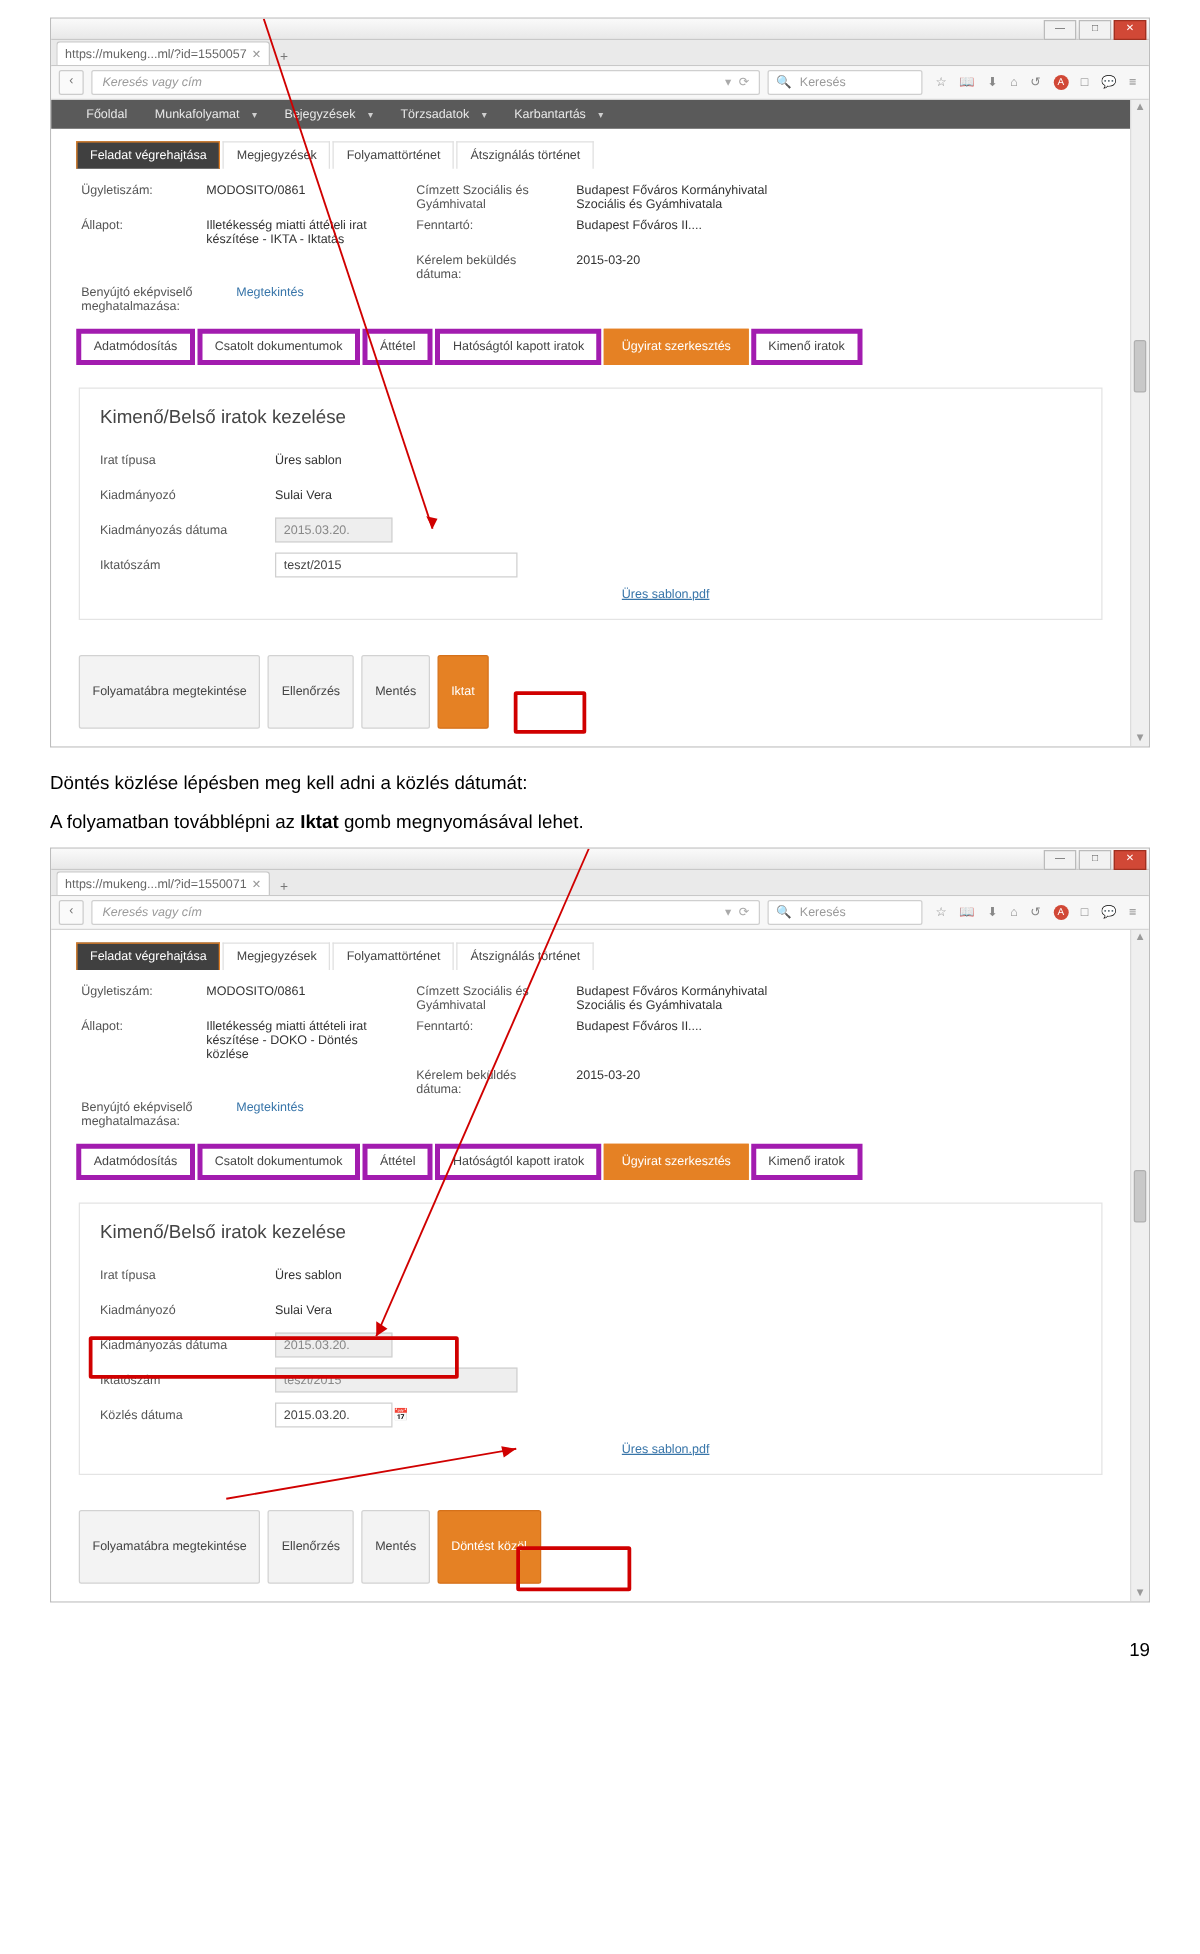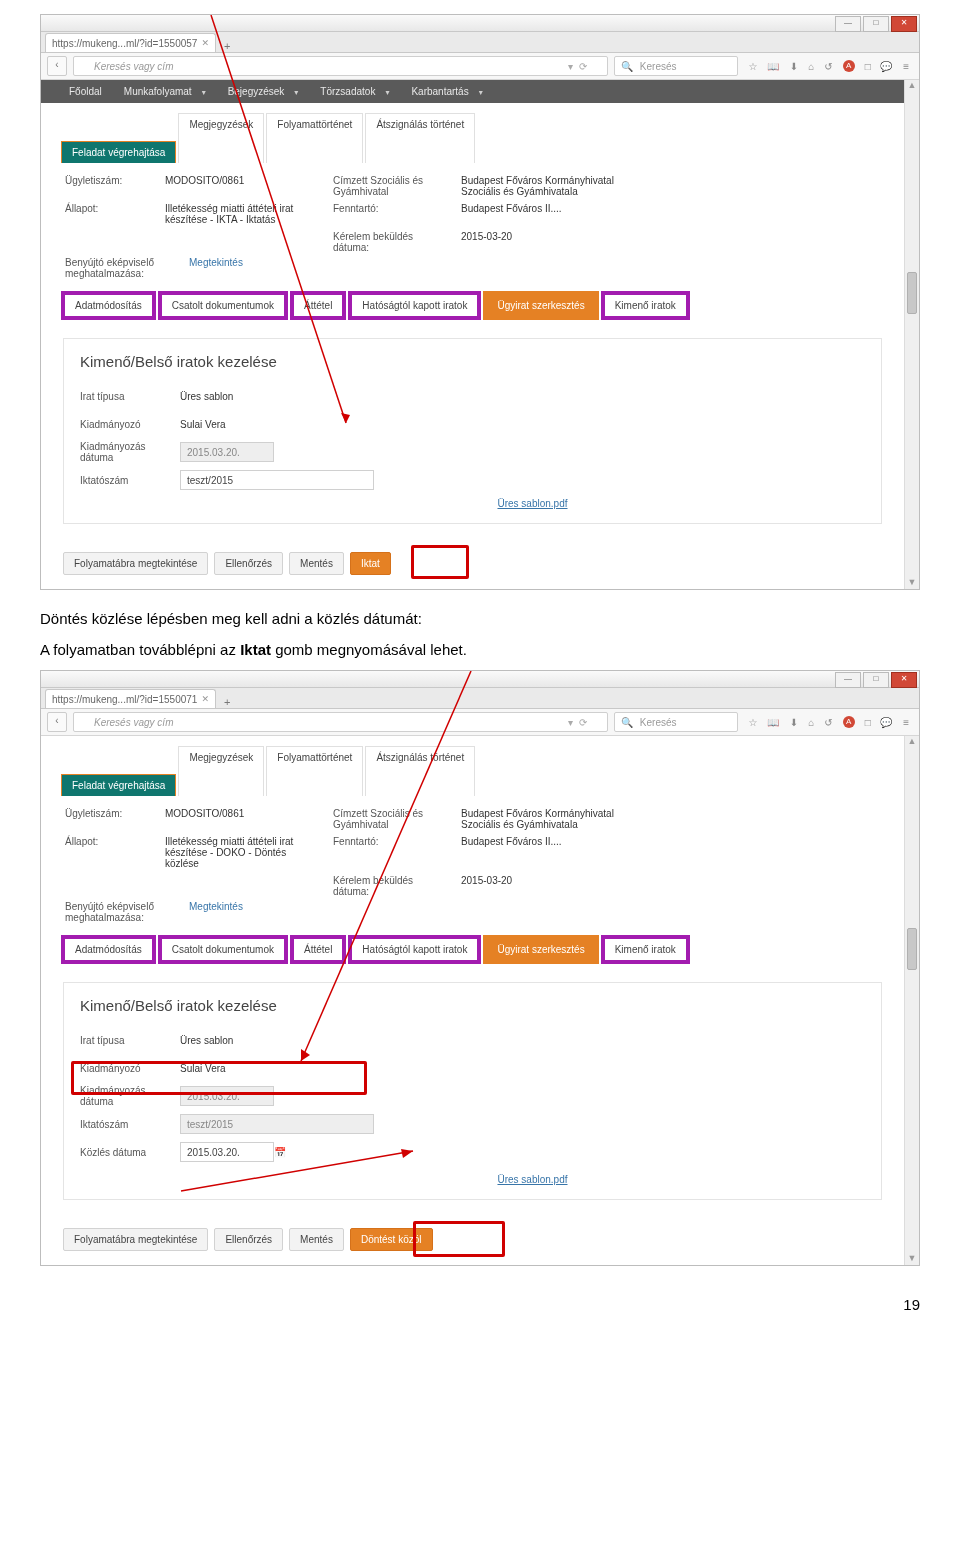--- a/index.html
+++ b/index.html
@@ -15,21 +15,21 @@
 
   
   .tabstrip{height:20px;background:#eaeaea;display:flex;align-items:flex-end;gap:2px;padding-left:4px;border-bottom:1px solid #c8c8c8;}
   .ftab{height:18px;padding:0 6px;border:1px solid #c8c8c8;border-bottom:none;background:#fff;border-radius:3px 3px 0 0;display:flex;align-items:center;gap:4px;color:#666;}
   .ftab .x{font-size:9px;color:#999;}
   .plus{font-size:11px;color:#777;padding:0 6px;}
 
   
   .addr{display:flex;align-items:center;gap:6px;padding:3px 6px;background:#f7f7f7;border-bottom:1px solid #d6d6d6;}
   .navbtn{width:18px;height:18px;border:1px solid #ccc;border-radius:2px;background:#fafafa;text-align:center;line-height:16px;color:#777;}
-  .urlbar{flex:1;display:flex;align-items:center;height:18px;border:1px solid #cfcfcf;border-radius:2px;background:#fff;padding:0 20px;color:#9a9a9a;font-style:italic;}
+  .urlbar{flex:1;display:flex;align-items:center;height:18px;border:1px solid #cfcfcf;border-radius:2px;background:#fff;padding:0 8px;color:#9a9a9a;font-style:italic;}
   .urlbar .sep{margin-left:auto;display:flex;gap:6px;color:#aaa;font-style:normal;}
   .searchbar{width:110px;height:18px;border:1px solid #cfcfcf;border-radius:2px;background:#fff;display:flex;align-items:center;padding:0 6px;color:#9a9a9a;gap:6px;}
   .tbicons{display:flex;gap:10px;padding:0 4px;align-items:center;color:#888;}
   .tbicons .adblock{width:12px;height:12px;border-radius:50%;background:#d14836;color:#fff;font-size:8px;text-align:center;line-height:12px;}
 
   
   .viewport{display:flex;}
   .content{flex:1;min-height:440px;background:#fff;}
   .scrollbar{width:14px;background:#efefef;border-left:1px solid #dcdcdc;display:flex;flex-direction:column;align-items:center;}
   .scrollbar .arrow{height:12px;font-size:9px;color:#999;}
@@ -37,49 +37,49 @@
   .scrollbar .thumb{position:absolute;left:2px;right:2px;top:180px;height:40px;background:#c8c8c8;border:1px solid #b0b0b0;border-radius:2px;}
 
   
   .appnav{background:#5a5a5a;color:#e8e8e8;padding:4px 20px;display:flex;gap:6px;font-size:10px;}
   .appnav span{padding:2px 4px;}
   .appnav .caret{font-size:8px;color:#cfcfcf;margin-left:2px;}
 
   
   .maintabs{display:flex;gap:2px;padding:10px 20px 0;}
   .mtab{padding:5px 10px;border:1px solid #e0e0e0;background:#fff;color:#444;font-size:10px;border-bottom:none;}
-  .mtab.active{background:#0f766e;border-color:#e58124;color:#fff;margin-top:28px;}
+  .mtab.active{background:#404040;border-color:#e58124;color:#fff;}
 
   
   .details{display:grid;grid-template-columns:82px 150px 110px 180px;gap:6px 18px;padding:12px 24px 4px;font-size:10px;color:#333;}
   .details .lbl{color:#555;}
   .details .val{color:#333;}
 
   .repview{padding:0 24px 12px;display:flex;gap:24px;font-size:10px;color:#555;}
   .repview a{color:#3875a9;text-decoration:none;}
 
   
   .subtabs{display:flex;gap:2px;padding:0 20px;}
   .stab{padding:5px 10px;border:4px solid #a21caf;background:#fff;color:#444;font-size:10px;}
   .stab.active{background:#e58124;border-color:#e58124;color:#fff;}
 
   
   .panel{margin:18px 22px;border:1px solid #e4e4e4;background:#fff;padding:14px 16px;}
   .panel h3{margin:0 0 14px;font-weight:400;font-size:15px;color:#444;}
   .panel .row{display:flex;align-items:center;height:24px;font-size:10px;color:#333;margin-bottom:4px;}
-  .panel .row .plabel{width:100px;color:#555;}
+  .panel .row .plabel{width:140px;color:#555;}
   .panel .row .ptext{color:#333;}
   .panel .row input{height:18px;border:1px solid #d0d0d0;padding:0 6px;font-size:10px;color:#444;width:180px;background:#fff;}
   .panel .row input.disabled{background:#eee;color:#888;}
   .panel .row .cal{width:14px;text-align:center;font-size:10px;color:#777;}
   .filelink{font-size:10px;color:#3875a9;margin:6px 0 0 120px;display:block;text-align:center;}
 
   
   .actions{display:flex;gap:6px;padding:10px 22px 14px;}
-  .btn{padding:5px 10px;border:1px solid #d2d2d2;background:#f3f3f3;color:#444;font-size:10px;border-radius:2px;}
+  .btn{padding:23px 10px;border:1px solid #d2d2d2;background:#f3f3f3;color:#444;font-size:10px;border-radius:2px;}
   .btn.primary{background:#e58124;border-color:#d5711a;color:#fff;}
 
   
   .redbox{position:absolute;border:3px solid #d00000;border-radius:2px;pointer-events:none;}
 
   
   .overlay{position:absolute;left:0;top:0;pointer-events:none;}
 
   .pagenum{text-align:right;font-size:15px;color:#000;margin-top:30px;}
 </style>

